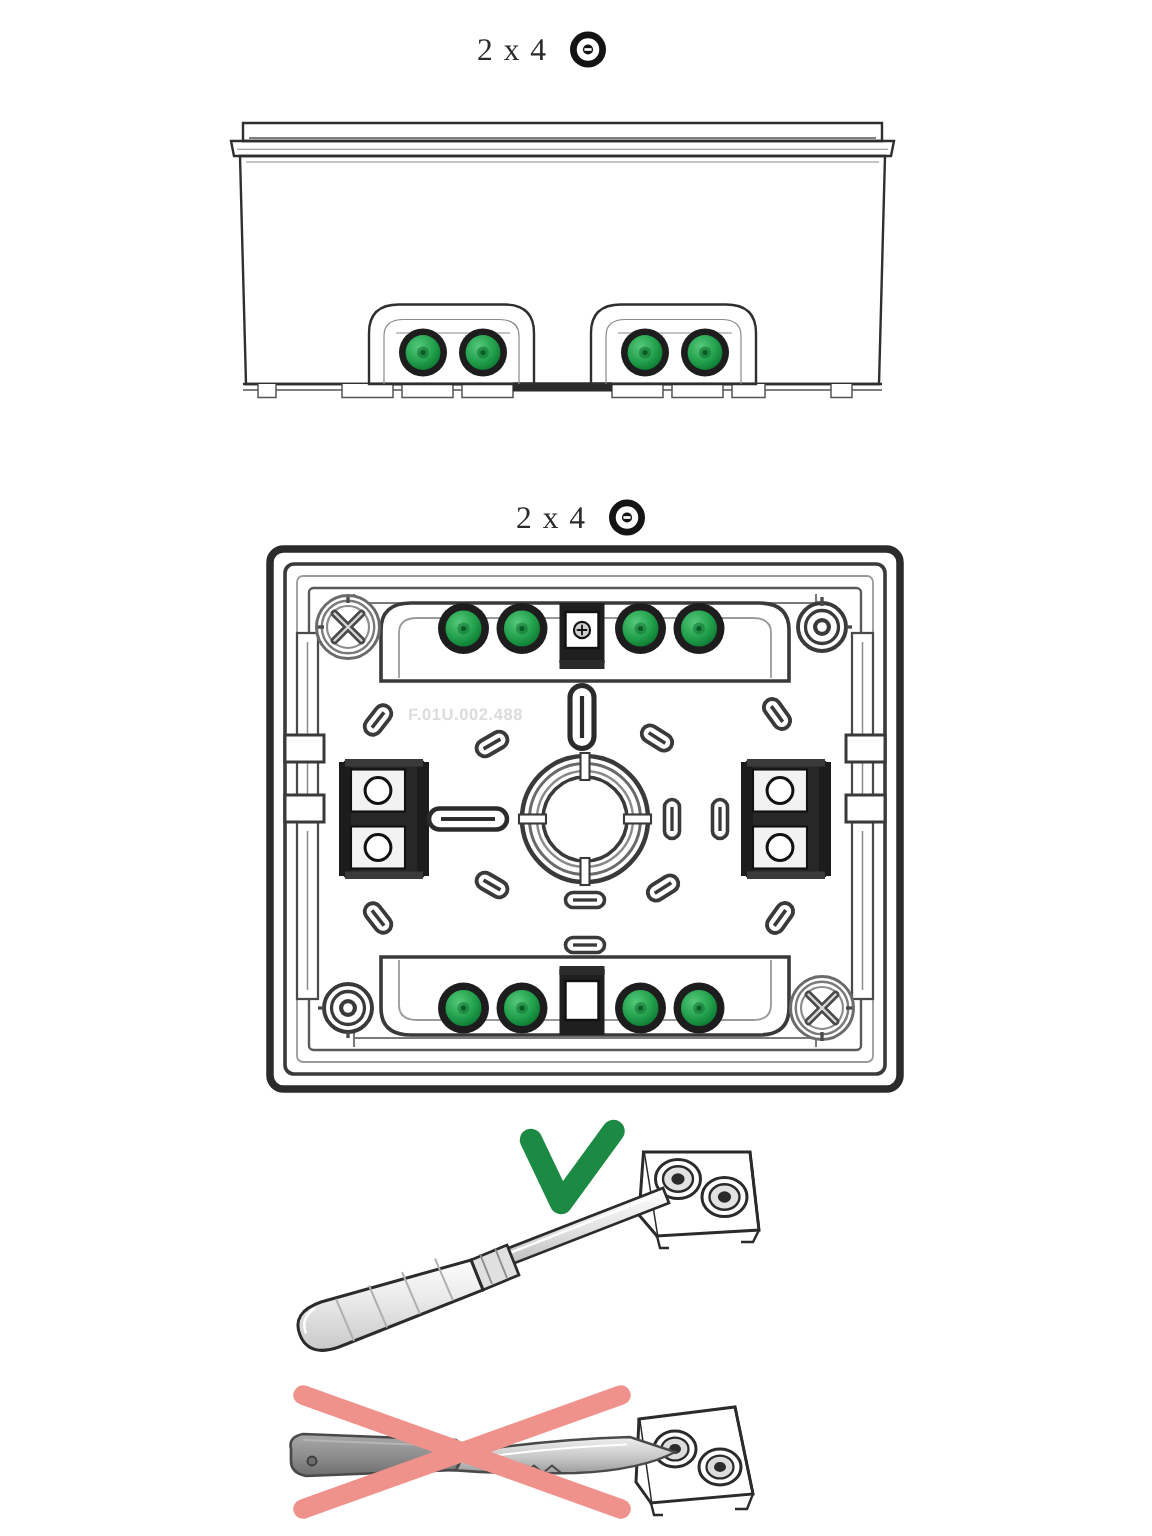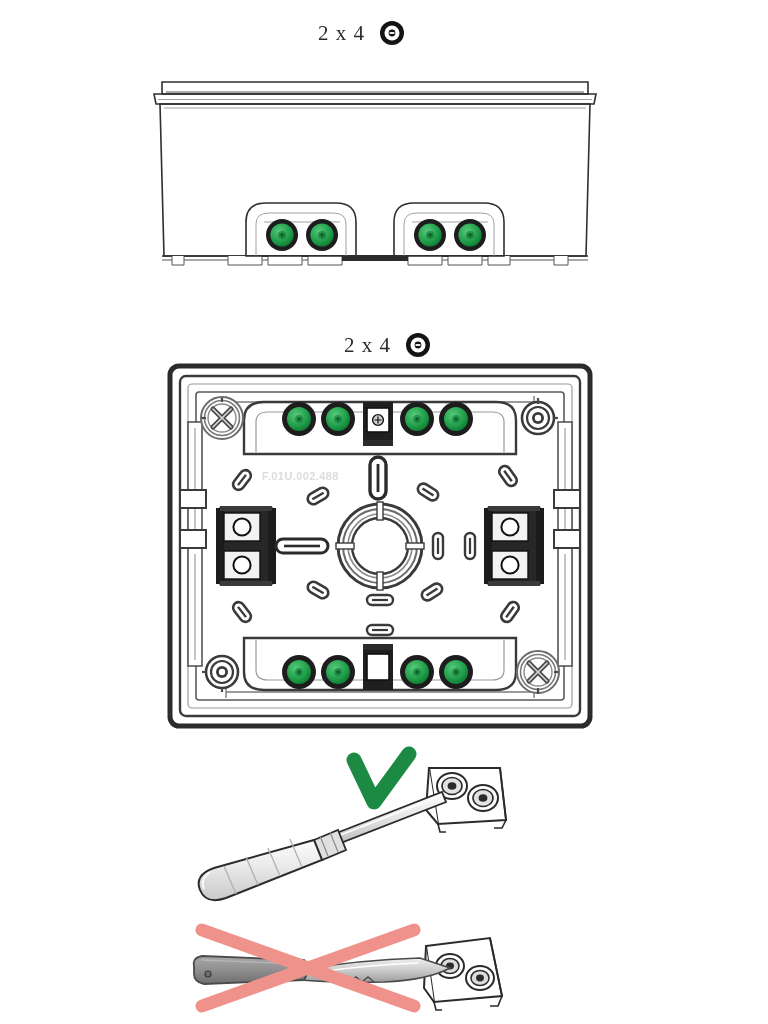--- a/index.html
+++ b/index.html
@@ -124,21 +124,21 @@
   <div class="qty-label" style="left:344px;top:332px;">
     <span class="txt">2 x 4</span>
     <svg class="screw-icon" width="26" height="26" viewBox="0 0 26 26">
       <circle cx="13" cy="13" r="12" fill="#141414"></circle>
       <circle cx="13" cy="13" r="7.5" fill="#ffffff"></circle>
       <circle cx="13" cy="13" r="3.4" fill="#141414"></circle>
       <rect x="10.6" y="12.1" width="4.8" height="1.8" fill="#ffffff"></rect>
     </svg>
   </div>
 
-  <div class="fig" style="left:166px;top:362px;">
+  <div class="fig" style="left:176px;top:362px;">
     <svg width="428" height="368" viewBox="0 0 428 368">
       <defs>
         <radialGradient id="termG2" cx="38%" cy="33%" r="72%">
           <stop offset="0" stop-color="#56c97a"></stop>
           <stop offset="62%" stop-color="#22a04c"></stop>
           <stop offset="100%" stop-color="#0c7a31"></stop>
         </radialGradient>
 
         <g id="slot">
           <rect x="-11" y="-5.5" width="22" height="11" rx="5.5" fill="#ffffff" stroke="#3a3a3a" stroke-width="2.6"></rect>

